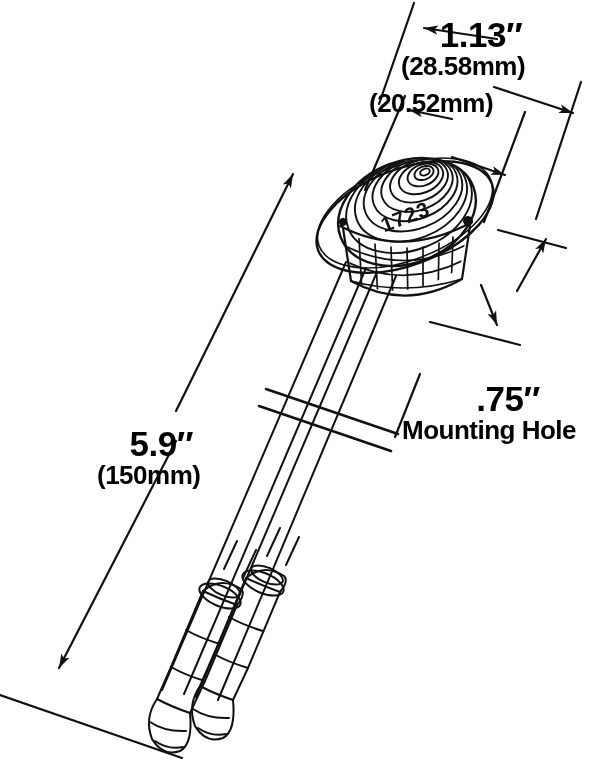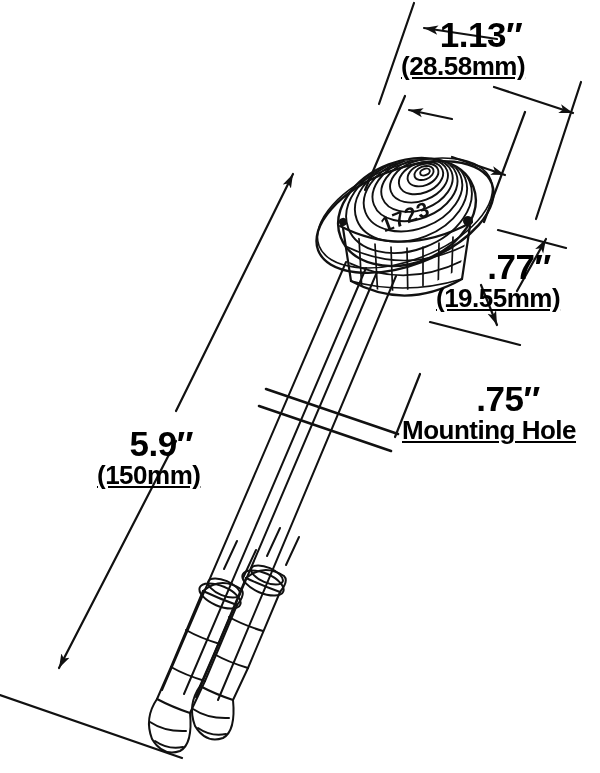--- a/index.html
+++ b/index.html
@@ -33,21 +33,20 @@
     font-weight: bold;
     line-height: 1.04;
     white-space: nowrap;
     letter-spacing: -0.5px;
   }
   .dim-primary {
     font-size: 35px;
   }
   .dim-secondary {
     font-size: 26px;
-    text-decoration: underline;
   }
   .dim-note {
     font-size: 26px;
   }
   .dim-block {
     position: absolute;
     color: #000000;
     text-align: center;
   }
 </style>
@@ -207,30 +206,27 @@
       </g>
     </g>
   </svg>
 
   <div class="dim-block" style="left:437px; top:17px;">
     <div class="dim-text dim-primary" style="position:static;">1.13″</div>
     <div class="dim-text dim-secondary" style="position:static; margin-left:-36px;">(28.58mm)</div>
   </div>
 
   <div class="dim-block" style="left:403px; top:90px;">
-  </div>
-
-  <div class="dim-block" style="left:478px; top:249px;">
-    <div class="dim-text dim-primary" style="position:static;">.77″</div>
-    <div class="dim-text dim-secondary" style="position:static; margin-left:-42px;">(19.55mm)</div>
-  </div>
+    <div class="dim-text dim-secondary" style="position:static; margin-left:-34px;">(20.52mm)</div>
+  </div>
+
 
   <div class="dim-block" style="left:402px; top:381px;">
     <div class="dim-text dim-primary" style="position:static; margin-left:38px;text-align:center;">.75″</div>
-    <div class="dim-text dim-note" style="position:static;text-decoration:underline;">Mounting Hole</div>
+    <div class="dim-text dim-note" style="position:static;">Mounting Hole</div>
   </div>
 
   <div class="dim-block" style="left:122px; top:426px;">
     <div class="dim-text dim-primary" style="position:static;">5.9″</div>
     <div class="dim-text dim-secondary" style="position:static; margin-left:-25px;">(150mm)</div>
   </div>
 
 </div>
 
 </body></html>

